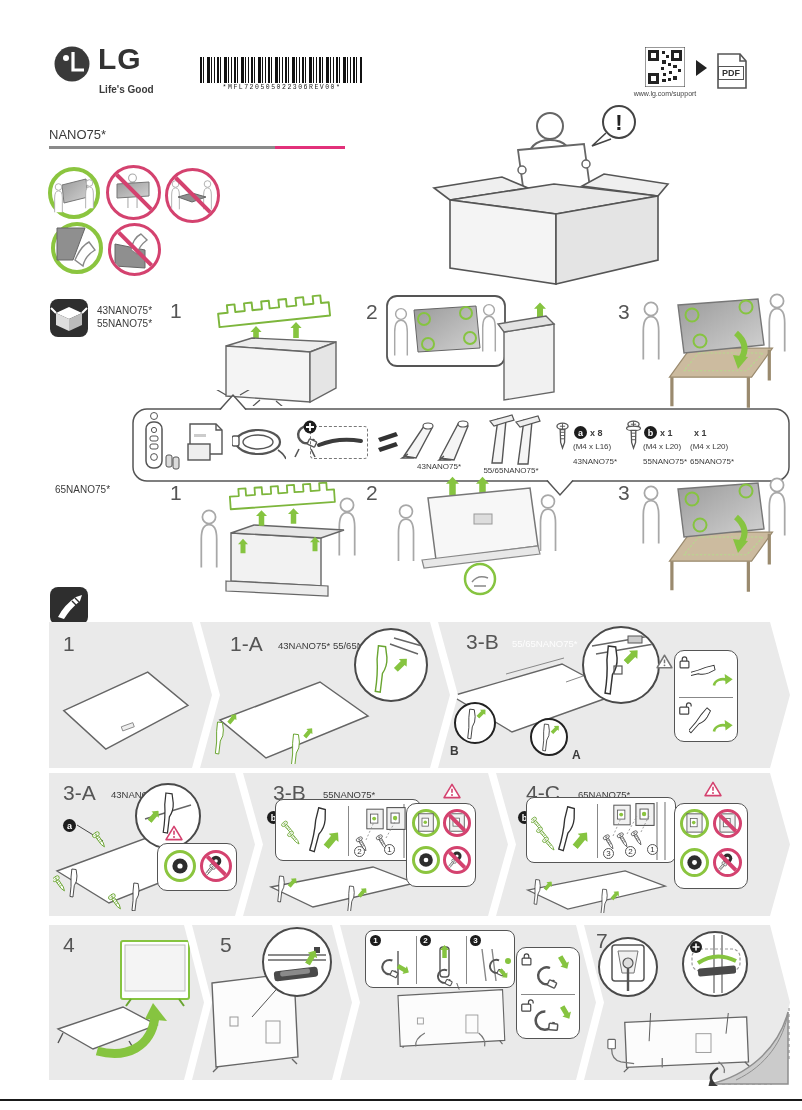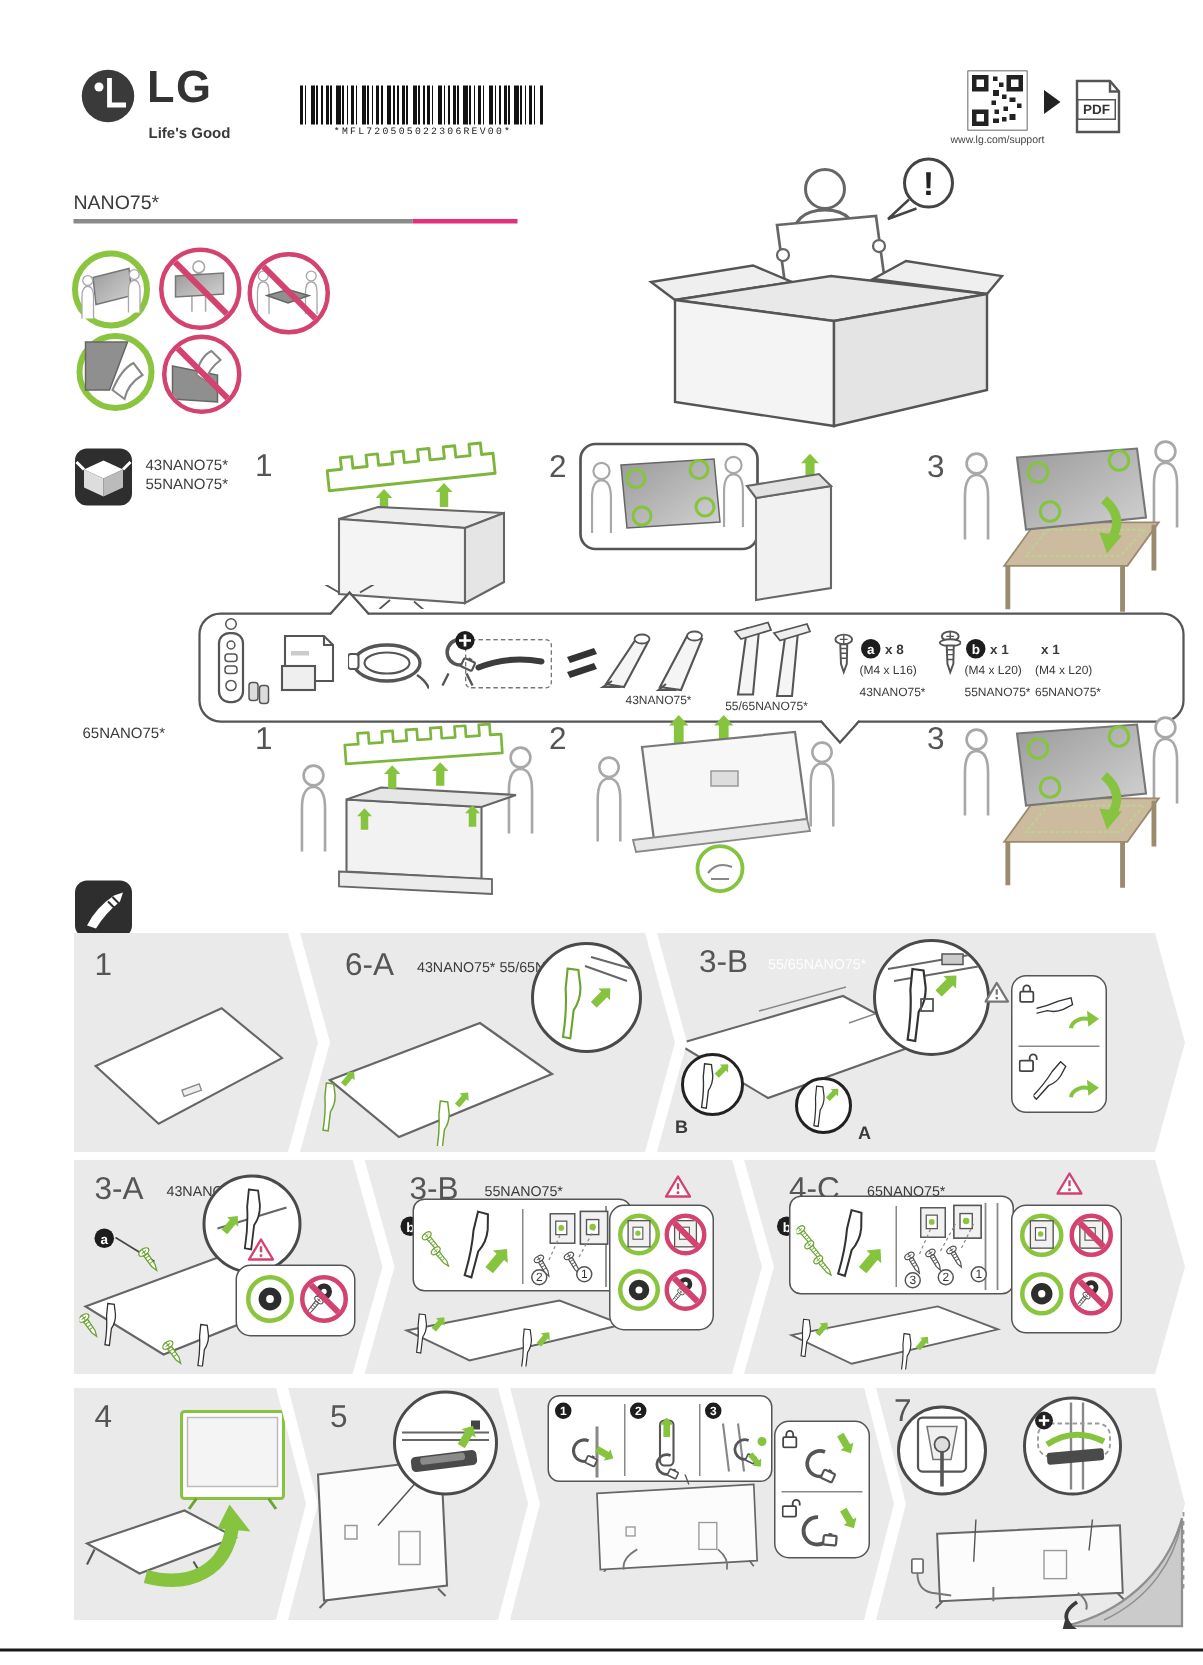--- a/index.html
+++ b/index.html
@@ -398,21 +398,21 @@
   </div>
 
   <div class="panel pfirst" style="left:49px;top:622px;width:163px;height:146px">
     <div class="a num" style="left:14px;top:10px">1</div>
     <svg class="a" style="left:6px;top:36px" width="140" height="100" viewBox="0 0 160 102">
       <use href="#s-tvflat" width="160" height="102"></use>
     </svg>
   </div>
 
   <div class="panel pmid" style="left:200px;top:622px;width:250px;height:146px">
-    <div class="a num" style="left:30px;top:10px">6-A</div>
+    <div class="a num" style="left:30px;top:10px">1-A</div>
     <div class="a lbl" style="left:78px;top:18px;font-size:9.5px">43NANO75* 55/65NANO75*</div>
     <svg class="a" style="left:10px;top:50px" width="165" height="92" viewBox="0 0 165 92">
       <polygon points="10,48 110,10 158,44 56,86" fill="#fff" stroke="#666" stroke-width="1.5"></polygon>
       <g color="#6aa531">
         <use href="#s-leg" x="2" y="48" width="16" height="36"></use>
         <use href="#s-leg" x="78" y="60" width="16" height="36"></use>
       </g>
       <use href="#s-arrow" x="18" y="42" width="8" height="12" transform="rotate(40 24 48)"></use>
       <use href="#s-arrow" x="94" y="56" width="8" height="12" transform="rotate(40 100 62)"></use>
     </svg>

